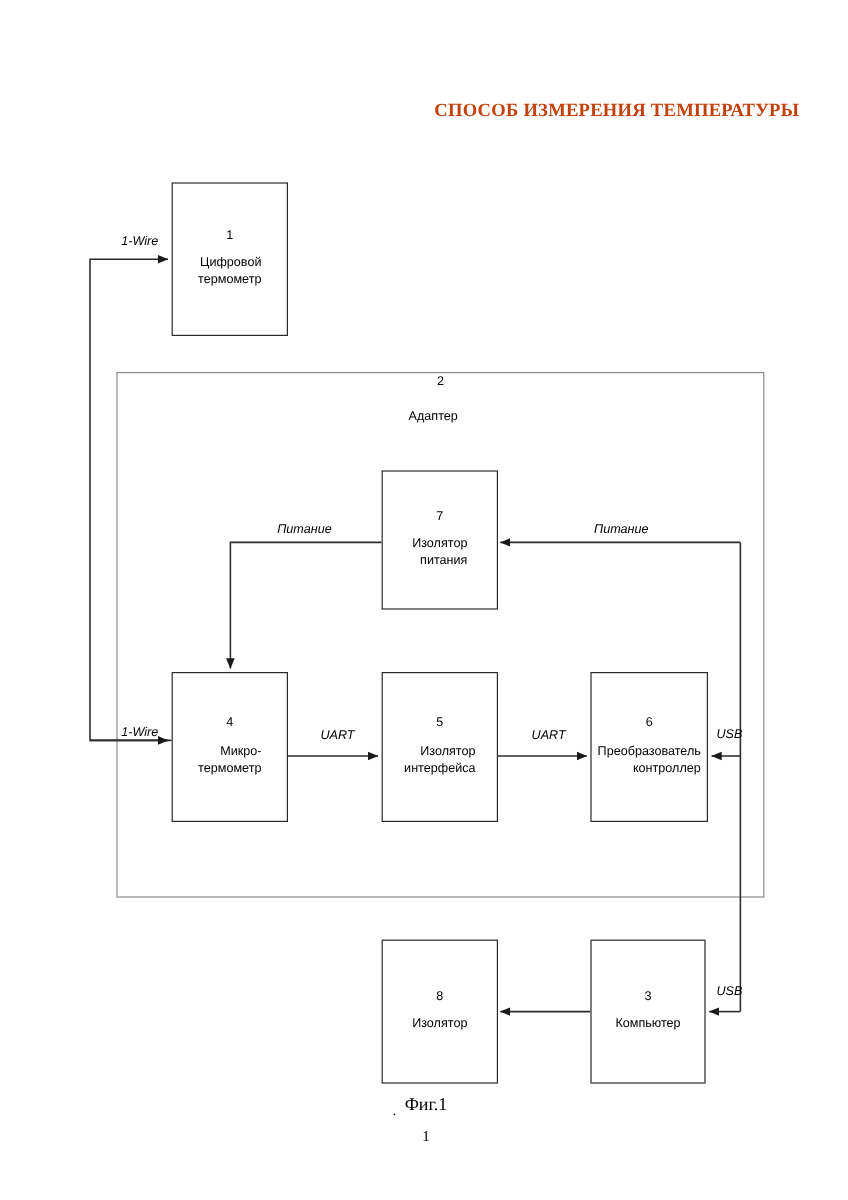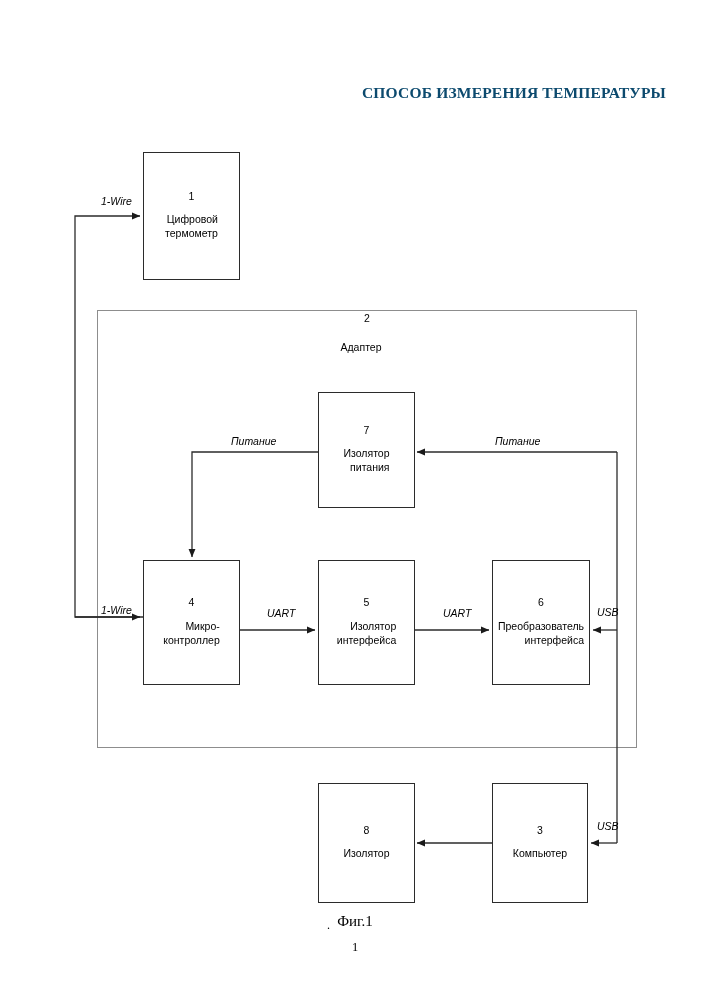--- a/index.html
+++ b/index.html
@@ -18,21 +18,21 @@
     background: #ffffff;
     overflow: hidden;
   }
   .title {
     position: absolute;
     font-family: "Liberation Serif", serif;
     font-weight: bold;
     font-size: 15.5px;
     letter-spacing: 0.2px;
     text-align: right;
-    color: #0c4a6e;
+    color: #c2410c;
     line-height: 1.62;
   }
   #title-block {
     left: 250px;
     top: 80px;
     width: 416px;
   }
   .box {
     position: absolute;
     border: 1px solid #2b2b2b;
@@ -150,33 +150,33 @@
 
   <div class="box" style="left:318px; top:392px; width:97px; height:116px;">
     <div class="num">7</div>
     <div class="cap">Изолятор
 питания</div>
   </div>
 
   <div class="box" style="left:143px; top:560px; width:97px; height:125px;">
     <div class="num">4</div>
     <div class="cap">Микро-
-контроллер</div>
+термометр</div>
   </div>
 
   <div class="box" style="left:318px; top:560px; width:97px; height:125px;">
     <div class="num">5</div>
     <div class="cap">Изолятор
 интерфейса</div>
   </div>
 
   <div class="box" style="left:492px; top:560px; width:98px; height:125px;">
     <div class="num">6</div>
     <div class="cap">Преобразователь
-интерфейса</div>
+контроллер</div>
   </div>
 
   <div class="box" style="left:318px; top:783px; width:97px; height:120px;">
     <div class="num">8</div>
     <div class="cap">Изолятор</div>
   </div>
 
   <div class="box" style="left:492px; top:783px; width:96px; height:120px;">
     <div class="num">3</div>
     <div class="cap">Компьютер</div>

